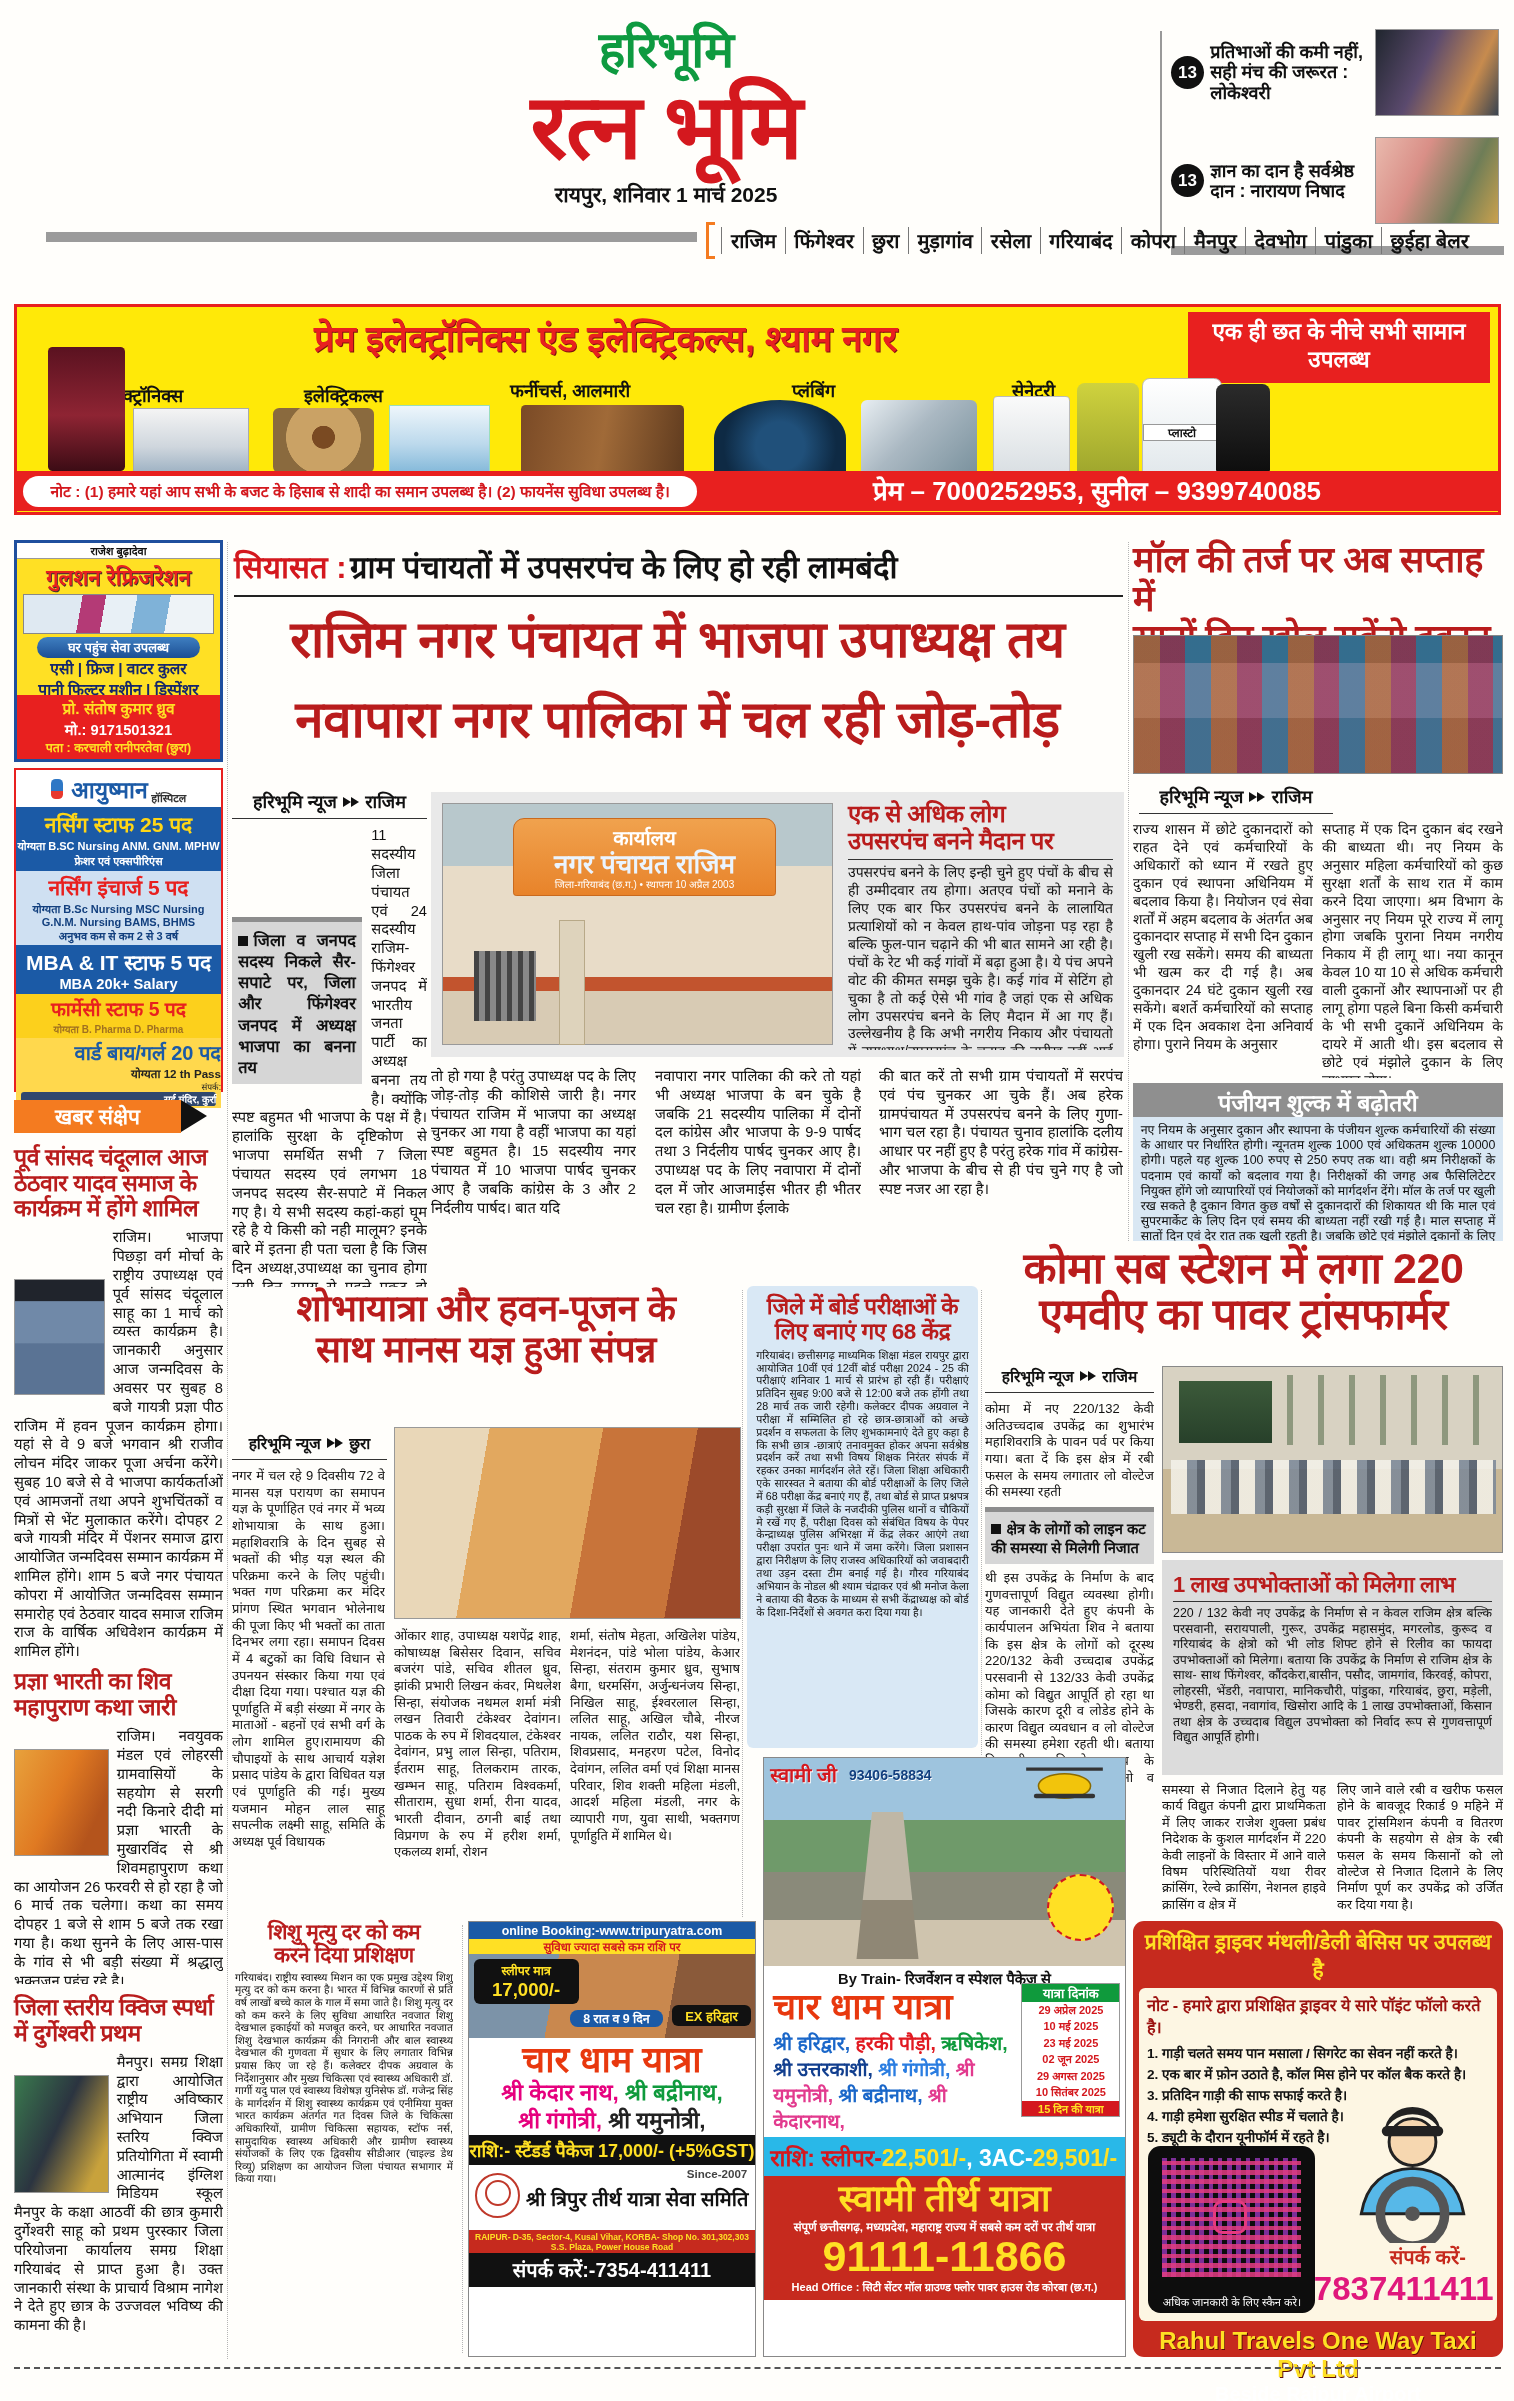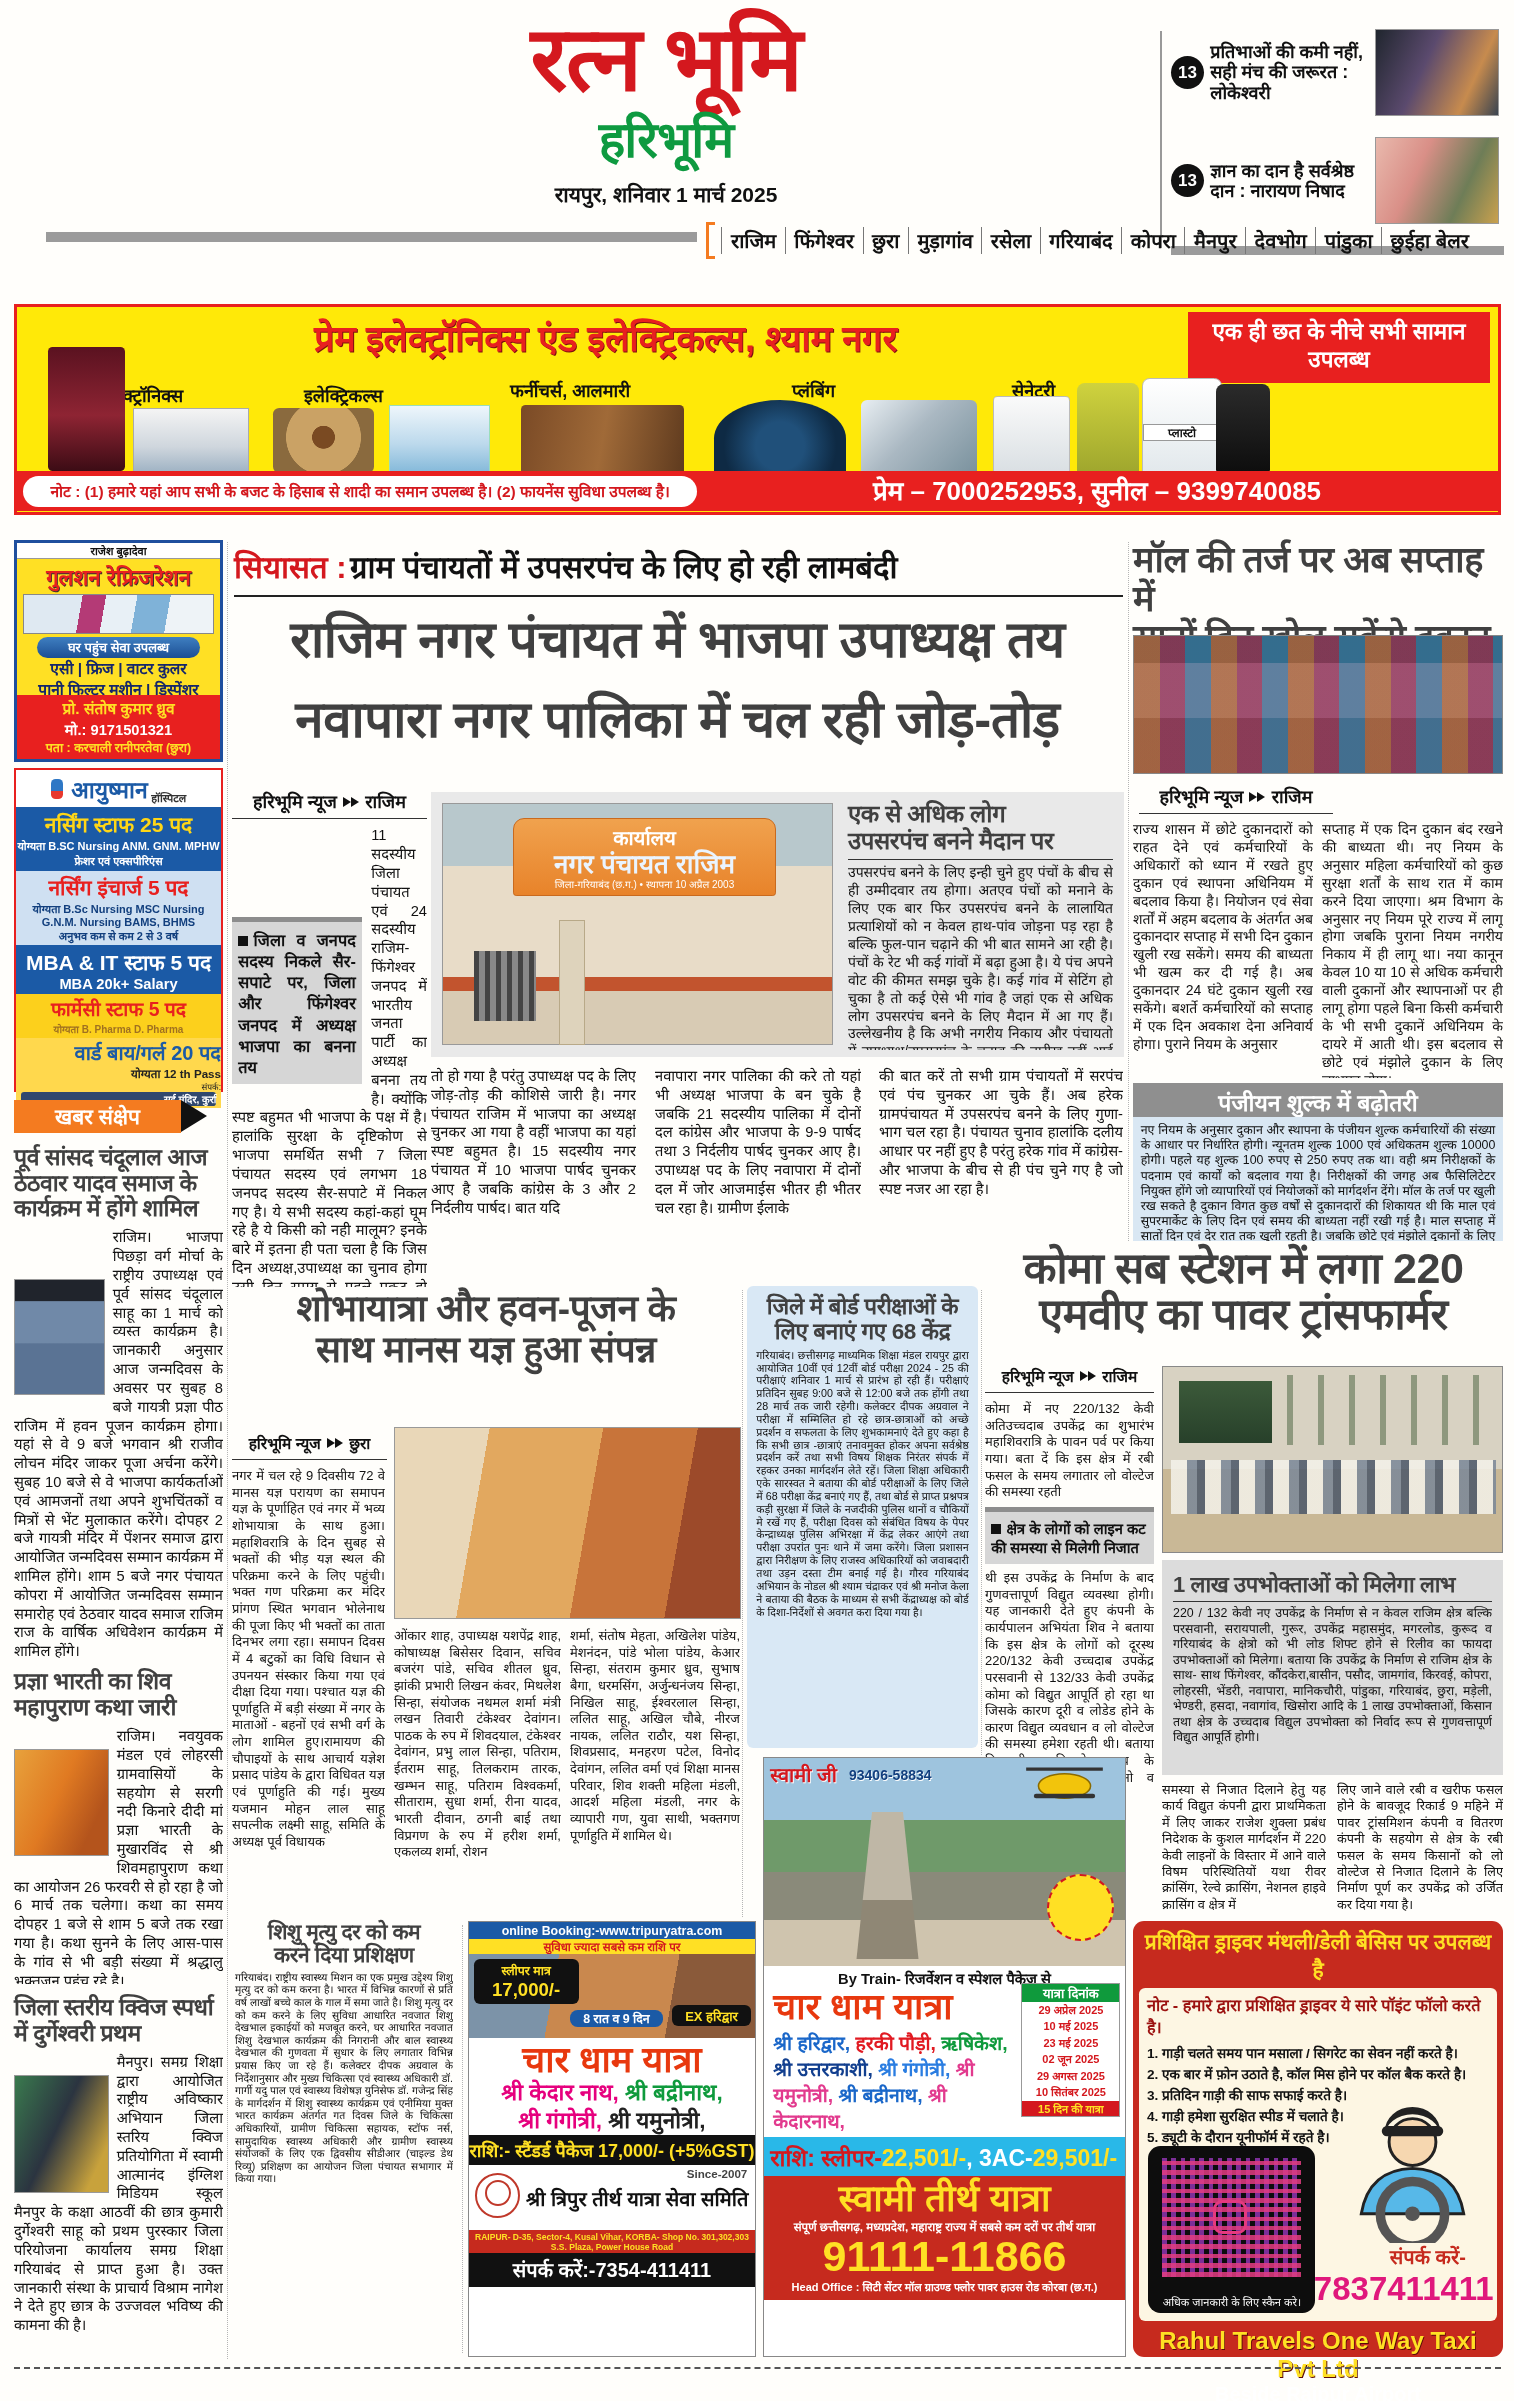--- a/index.html
+++ b/index.html
@@ -1,21 +1,21 @@
 <!DOCTYPE html>
 <html style="font-size:12.4px"><head>
 <meta charset="utf-8">
 <style>
   html,body{margin:0;padding:0;background:#e8e8e8;}
   *{box-sizing:border-box;}
   .page{position:relative;width:1514px;height:2401px;background:#fffefb;margin:0 auto;
         font-family:"Liberation Sans","DejaVu Sans",sans-serif;color:#111;overflow:hidden;}
   .abs{position:absolute;}
   .bt{text-align:justify;line-height:1.28;overflow:hidden;}
-  .hl{font-weight:bold;color:#404040;letter-spacing:-0.4px;}
+  .hl{font-weight:bold;color:#b91c1c;letter-spacing:-0.4px;}
   .center{text-align:center;}
   .byline{font-weight:bold;font-size:18px;border-bottom:1.5px solid #333;padding-bottom:4.6px;
           display:flex;align-items:center;justify-content:center;gap:6.2px;white-space:nowrap;}
   .tri{width:0;height:0;border-left:8.5px solid #111;border-top:5.4px solid transparent;border-bottom:5.4px solid transparent;display:inline-block;}
   .ph{background:linear-gradient(120deg,#b9c6bd,#8fa395 45%,#6c7f72);border:0.8px solid #999;}
   .vrule{border-left:1.5px dotted #b5b5b5;width:0;}
   .hi-box{background:#d6d6d6;border-top:5.4px solid #8d8d8d;padding:7.7px 6.2px 6.2px 6.2px;font-weight:bold;font-size:16.3px;line-height:1.3;}
   .bullet{display:inline-block;width:10px;height:10px;background:#111;margin-right:5.4px;}
   .badge13{width:33px;height:33px;border-radius:50%;background:#111;color:#fff;font-weight:bold;
            font-size:17px;display:flex;align-items:center;justify-content:center;flex:0 0 33px;}
@@ -33,22 +33,22 @@
                  repeating-linear-gradient(90deg,rgba(170,60,210,.7) 0 4.6px,transparent 4.6px 9.3px);}
   .dashline{border-top:2.3px dashed #555;}
 </style>
 </head>
 <body>
 
 <div class="page">
 
 
   <div class="abs center" style="left:418px;top:14px;width:496px;">
+    <div style="color:#0e9a40;font-weight:bold;font-size:50px;letter-spacing:-0.8px;">हरिभूमि</div>
     <div style="color:#d4181e;font-weight:bold;font-size:90px;line-height:1.0;letter-spacing:-1.5px;">रत्न भूमि</div>
-    <div style="color:#0e9a40;font-weight:bold;font-size:50px;letter-spacing:-0.8px;">हरिभूमि</div>
     <div style="font-weight:bold;font-size:21px;margin-top:7.7px;">रायपुर, शनिवार 1 मार्च 2025</div>
   </div>
 
   <div class="abs" style="left:1160px;top:31px;height:217px;border-left:2.3px solid #999;"></div>
 
   <div class="abs" style="left:1171px;top:23px;width:333px;">
     <div style="display:flex;align-items:center;gap:6.2px;height:99px;">
       <div class="badge13">13</div>
       <div style="width:159px;font-weight:bold;font-size:18px;line-height:1.12;">प्रतिभाओं की कमी नहीं, सही मंच की जरूरत : लोकेश्वरी</div>
       <div class="ph" style="width:124px;height:87px;background:linear-gradient(115deg,#20262e,#5b4a6e 40%,#c78b4e 75%,#3a4450);"></div>

